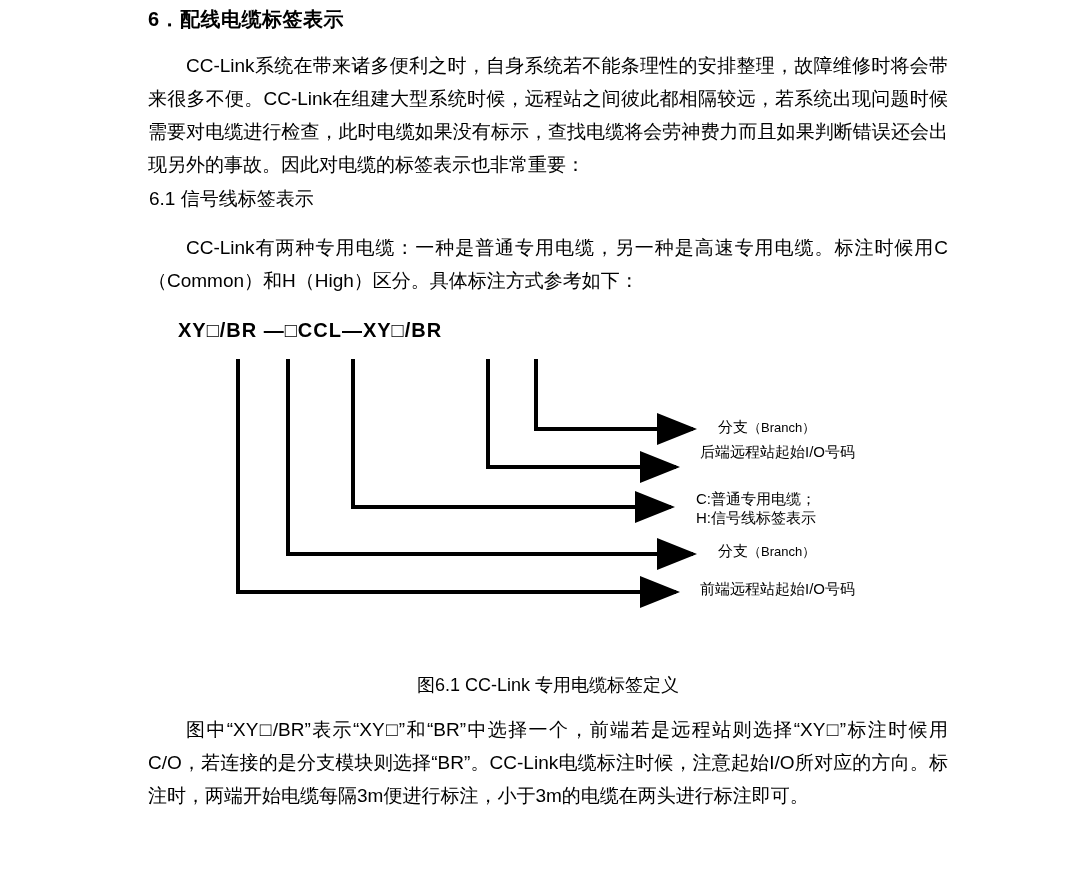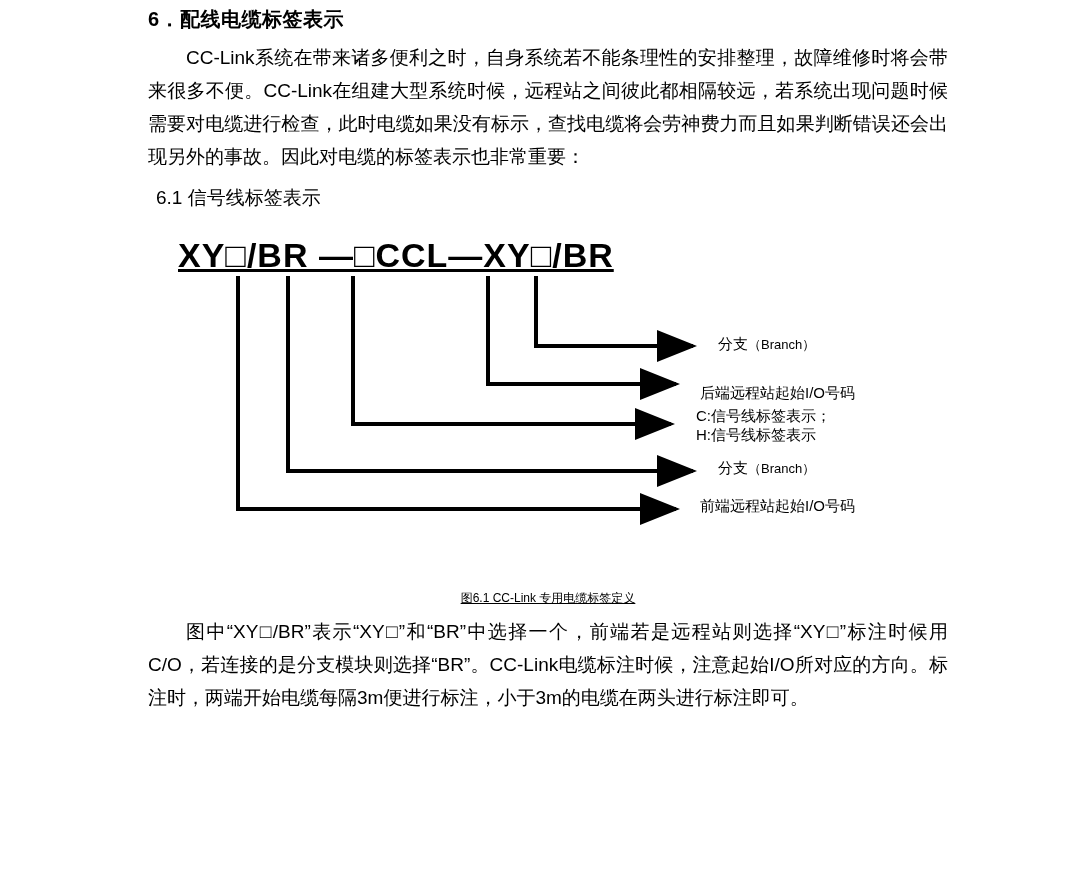--- a/index.html
+++ b/index.html
@@ -29,64 +29,62 @@
   }
   h2.section-title {
     font-size: 20px;
     font-weight: bold;
     margin: 6px 0 8px 0;
     letter-spacing: 0.5px;
   }
   p.body-text {
     font-size: 19px;
     line-height: 33px;
-    margin: 8px 0 0 0;
+    margin: 16px 0 0 0;
     text-align: justify;
     text-justify: inter-ideograph;
   }
   p.indent {
     text-indent: 38px;
   }
   .sub-head {
     font-size: 19px;
     line-height: 33px;
-    margin: 8px;
+    margin: 1px;
   }
   .figure {
     position: relative;
     width: 800px;
     height: 360px;
     margin-top: 12px;
   }
   .figure-caption {
-    font-size: 12px;
+    font-size: 18px;
     text-align: center;
     margin-top: 4px;
     margin-bottom: 6px;
-    text-decoration: underline;
   }
   .code-line {
     position: absolute;
     left: 30px;
     top: 10px;
-    font-size: 34px;
+    font-size: 20px;
     font-weight: bold;
     font-family: "Liberation Sans", "DejaVu Sans", sans-serif;
     letter-spacing: 1px;
     white-space: nowrap;
-    text-decoration: underline;
   }
   .callout {
     position: absolute;
     font-size: 15px;
     line-height: 19px;
     white-space: nowrap;
   }
   .callout.cA { left: 570px; top: 108px; }
-  .callout.cB { left: 552px; top: 157px; }
+  .callout.cB { left: 552px; top: 133px; }
   .callout.cC { left: 548px; top: 180px; }
   .callout.cD { left: 570px; top: 232px; }
   .callout.cE { left: 552px; top: 270px; }
   .callout .en { font-size: 13px; margin-top: 39px; }
   svg.lines {
     position: absolute;
     left: 0;
     top: 0;
     width: 800px;
     height: 360px;
@@ -100,20 +98,21 @@
 
 <div class="page">
   <div class="content">
 
     <h2 class="section-title">6．配线电缆标签表示</h2>
 
     <p class="body-text indent">CC-Link系统在带来诸多便利之时，自身系统若不能条理性的安排整理，故障维修时将会带来很多不便。CC-Link在组建大型系统时候，远程站之间彼此都相隔较远，若系统出现问题时候需要对电缆进行检查，此时电缆如果没有标示，查找电缆将会劳神费力而且如果判断错误还会出现另外的事故。因此对电缆的标签表示也非常重要：</p>
 
     <p class="sub-head">6.1  信号线标签表示</p>
 
+    <p class="body-text indent">CC-Link有两种专用电缆：一种是普通专用电缆，另一种是高速专用电缆。标注时候用C（Common）和H（High）区分。具体标注方式参考如下：</p>
 
     <div class="figure">
 
       <div class="code-line">XY□/BR —□CCL—XY□/BR</div>
 
       <svg class="lines" viewBox="0 0 800 360">
         <defs>
           <marker id="arrow" markerWidth="10" markerHeight="8" refX="9" refY="4" orient="auto">
             <polygon points="0 0, 10 4, 0 8" fill="#000"></polygon>
           </marker>
@@ -132,21 +131,21 @@
 
       <div class="callout cA">
         <span>分支</span><span class="en">（Branch）</span>
       </div>
 
       <div class="callout cB">
         <span>后端远程站起始I/O号码</span>
       </div>
 
       <div class="callout cC">
-        <div>C:信号线标签表示；</div>
+        <div>C:普通专用电缆；</div>
         <div>H:信号线标签表示</div>
       </div>
 
       <div class="callout cD">
         <span>分支</span><span class="en">（Branch）</span>
       </div>
 
       <div class="callout cE">
         <span>前端远程站起始I/O号码</span>
       </div>

